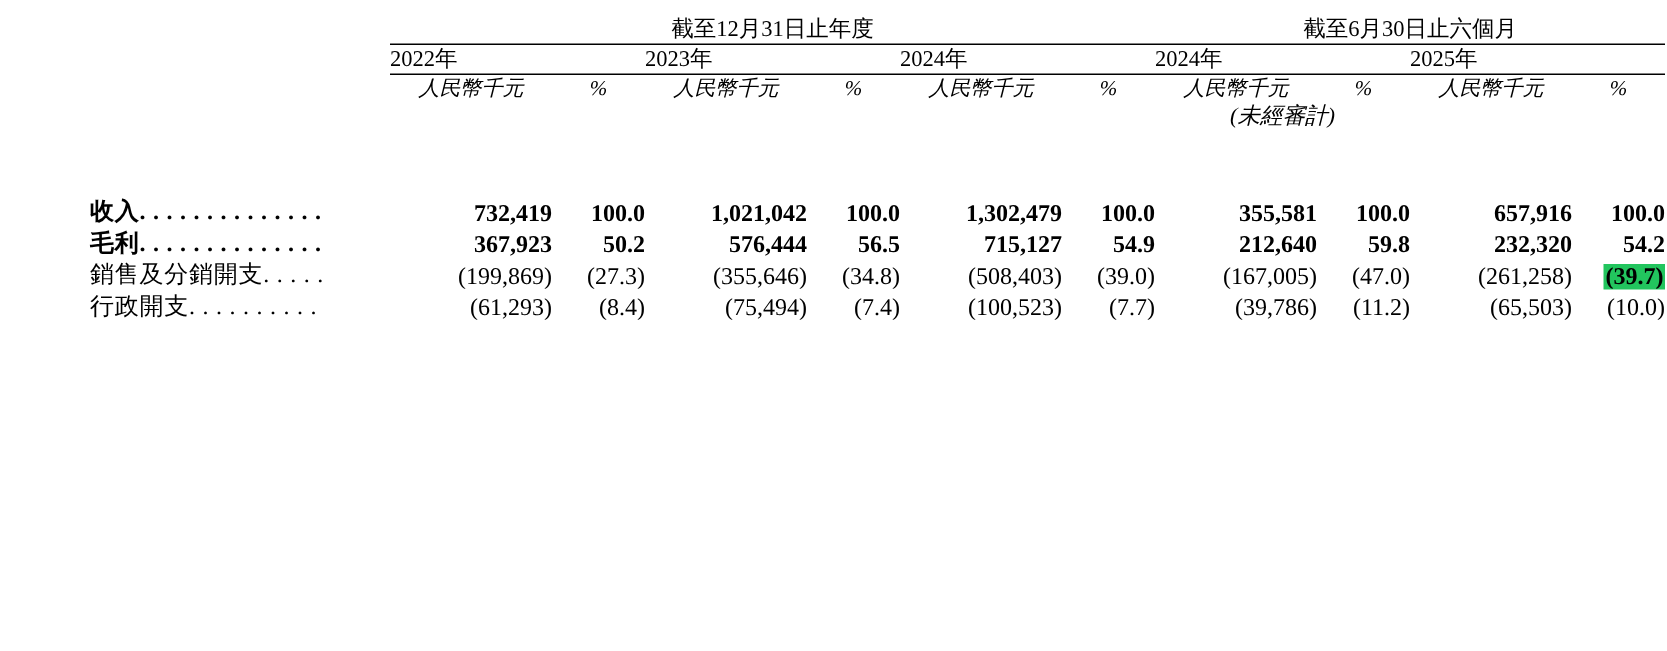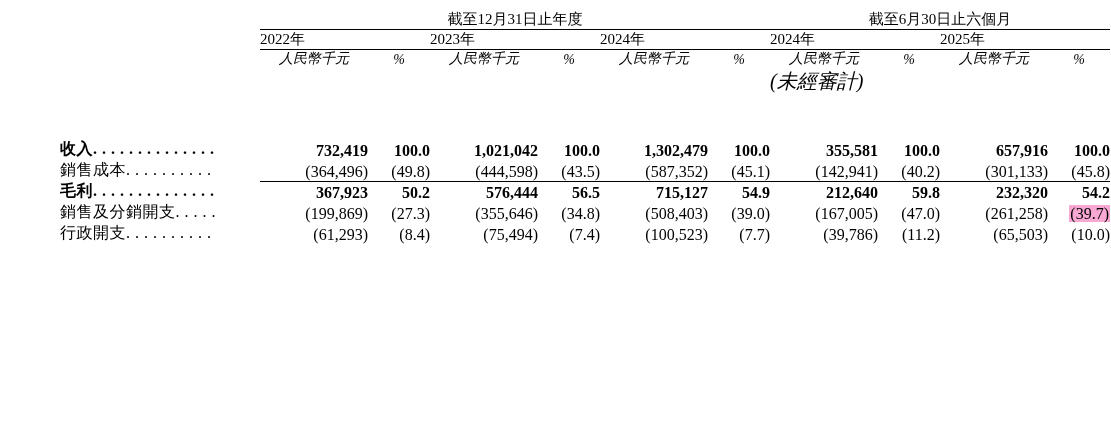--- a/index.html
+++ b/index.html
@@ -58,21 +58,22 @@
     border-bottom: 1.1px solid #000;
   }
   .unit-head {
     text-align: center;
     font-size: 14px;
     font-style: italic;
     padding: 8px 0 2px 0;
     white-space: nowrap;
   }
   .unit-sub {
-    font-size: 20px;
+    text-align: center;
+    font-size: 15px;
     font-style: italic;
     padding: 2px 0 2px 0;
     white-space: nowrap;
     margin-top: 40px;
   }
   .spacer-row td { height: 44px; }
 
   .row-label {
     font-size: 16px;
     white-space: nowrap;
@@ -91,22 +92,23 @@
     text-align: right;
     font-size: 16px;
     padding: 6px 2px 6px 0;
     white-space: nowrap;
   }
   .pct.bold { font-weight: bold; }
   .underline-cell {
     border-bottom: 1.1px solid #000;
   }
   .hl {
-    background: #f9a8d4;
+    background: #22c55e;
     padding: 0 1px;
+    font-weight: bold;
   }
   .dotleader {
     display: inline-block;
   }
 </style>
 </head>
 <body>
 
 <div class="sheet">
   <table class="fin">
@@ -168,33 +170,20 @@
         <td class="num bold">1,021,042</td>
         <td class="pct bold">100.0</td>
         <td class="num bold">1,302,479</td>
         <td class="pct bold">100.0</td>
         <td class="num bold">355,581</td>
         <td class="pct bold">100.0</td>
         <td class="num bold">657,916</td>
         <td class="pct bold">100.0</td>
       </tr>
 
-      <tr>
-        <td class="row-label"><span>銷售成本</span><span class="dotleader">. . . . . . . . . . </span></td>
-        <td class="num underline-cell">(364,496)</td>
-        <td class="pct underline-cell">(49.8)</td>
-        <td class="num underline-cell">(444,598)</td>
-        <td class="pct underline-cell">(43.5)</td>
-        <td class="num underline-cell">(587,352)</td>
-        <td class="pct underline-cell">(45.1)</td>
-        <td class="num underline-cell">(142,941)</td>
-        <td class="pct underline-cell">(40.2)</td>
-        <td class="num underline-cell">(301,133)</td>
-        <td class="pct underline-cell">(45.8)</td>
-      </tr>
 
       <tr>
         <td class="row-label bold"><span>毛利</span><span class="dotleader"> . . . . . . . . . . . . . .</span></td>
         <td class="num bold">367,923</td>
         <td class="pct bold">50.2</td>
         <td class="num bold">576,444</td>
         <td class="pct bold">56.5</td>
         <td class="num bold">715,127</td>
         <td class="pct bold">54.9</td>
         <td class="num bold">212,640</td>

